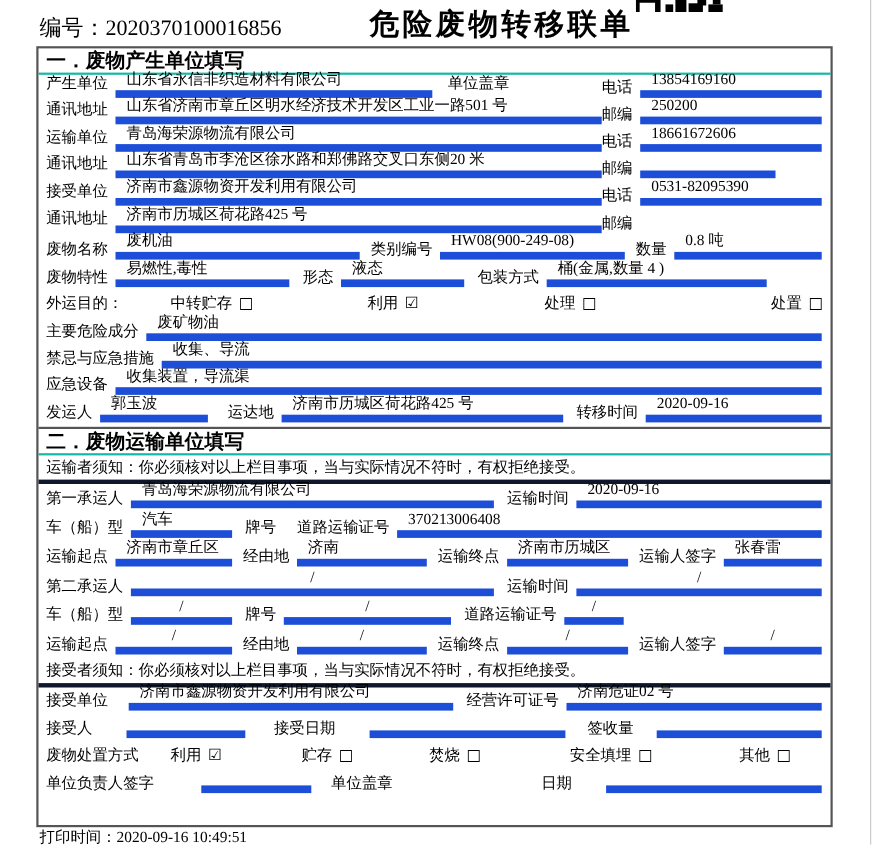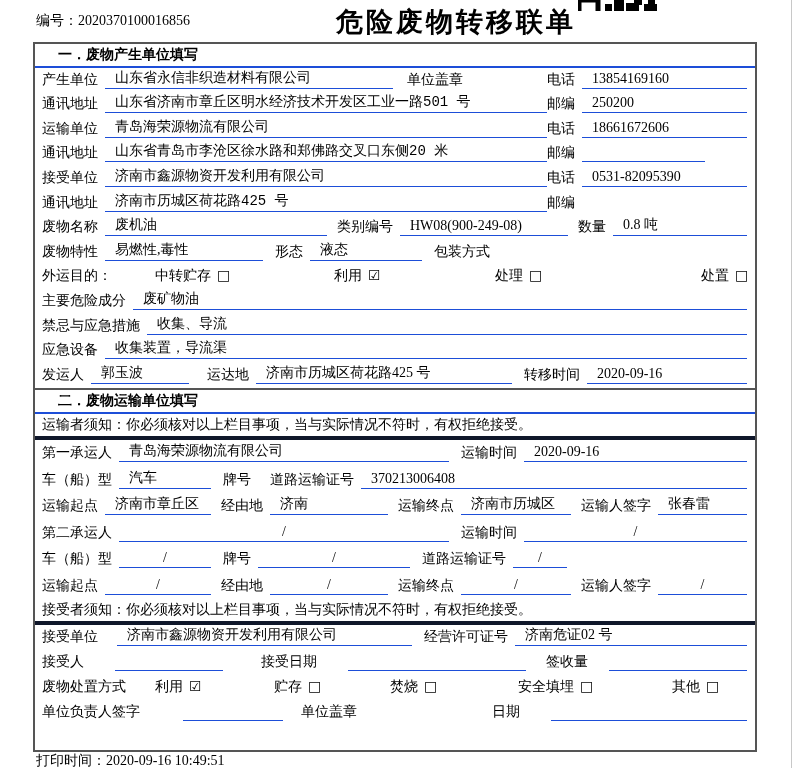--- a/index.html
+++ b/index.html
@@ -1,57 +1,57 @@
 <!DOCTYPE html>
 <html><head>
 <meta charset="utf-8">
 <style>
   html,body{margin:0;padding:0;}
   body{
     width:796px;height:768px;background:#ffffff;color:#000;
     font-family:"Liberation Serif","DejaVu Serif",serif;
     font-size:14px;position:relative;overflow:hidden;
   }
-  .serial{position:absolute;left:36px;top:12px;font-size:14px;white-space:nowrap;}
+  .serial{position:absolute;left:36px;top:12px;font-size:20px;white-space:nowrap;}
   .doc-title{
     position:absolute;left:336px;top:4px;font-size:27px;font-weight:bold;
     font-family:"Liberation Sans","DejaVu Sans",sans-serif;letter-spacing:3px;white-space:nowrap;
   }
   .qr{position:absolute;left:578px;top:0;width:82px;height:11px;overflow:hidden;}
   .right-edge{position:absolute;left:791px;top:0;width:1px;height:768px;background:#c8c8c8;}
 
   .tbl{
     position:absolute;left:33px;top:42px;width:724px;height:710px;
     border:2px solid #555;box-sizing:border-box;
     display:flex;flex-direction:column;
   }
   .sec{
-    flex:0 0 auto;height:24px;display:flex;align-items:center;padding-left:23px;
-    font-family:"Liberation Sans","DejaVu Sans",sans-serif;font-weight:bold;font-size:14px;
-    border-bottom:2px solid #1d4ed8;box-sizing:border-box;white-space:nowrap;
+    flex:0 0 auto;height:24px;display:flex;align-items:center;padding-left:7px;
+    font-family:"Liberation Sans","DejaVu Sans",sans-serif;font-weight:bold;font-size:18px;
+    border-bottom:2px solid #14b8a6;box-sizing:border-box;white-space:nowrap;
   }
   .sec.bt{border-top:2px solid #555;height:26px;}
   .notice{
     flex:0 0 auto;height:26px;display:flex;align-items:center;padding-left:7px;
     border-bottom:4px solid #0f172a;box-sizing:border-box;white-space:nowrap;
   }
   .row{
     flex:0 0 auto;display:flex;align-items:flex-end;
     padding:0 8px 4px 7px;box-sizing:border-box;
   }
   .s1r{height:24.6px}
   .s2r{height:26.5px}
   .s3r{height:25px}
   .lbl{white-space:nowrap;margin-right:7px;flex:0 0 auto;}
   .u{
-    border-bottom:1px solid #1d4ed8;white-space:nowrap;
+    border-bottom:7px solid #1d4ed8;white-space:nowrap;
     padding:0 2px 1px 10px;box-sizing:border-box;flex:0 0 auto;overflow:visible;
   }
   .grow{flex:1 1 auto;}
-  .zl{display:flex;align-items:flex-end;flex:0 0 auto;width:505px;font-family:Liberation Mono, monospace;}
+  .zl{display:flex;align-items:center;flex:0 0 auto;width:505px;}
   .opt{white-space:nowrap;flex:0 0 auto;margin-left:36px;}
   .cb{font-family:"DejaVu Sans","Liberation Sans",sans-serif;font-size:14px;margin-left:6px;}
   .ctr{text-align:center;padding-left:2px;}
   .print-line{position:absolute;left:36px;top:752px;font-size:14px;white-space:nowrap;}
 </style>
 </head>
 <body>
 
 <div class="serial"><span>编号：</span><span>2020370100016856</span></div>
 
@@ -137,20 +137,21 @@
     <span class="lbl" style="margin-left:10px">数量</span>
     <span class="u grow">0.8 吨</span>
   </div>
 
   <div class="row s1r">
     <span class="lbl">废物特性</span>
     <span class="u" style="width:158px">易燃性,毒性</span>
     <span class="lbl" style="margin-left:12px">形态</span>
     <span class="u" style="width:112px">液态</span>
     <span class="lbl" style="margin-left:12px">包装方式</span>
+    <span class="u grow" style="margin-right:50px">桶(金属,数量  4 )</span>
   </div>
 
   <div class="row s1r">
     <span class="lbl">外运目的：</span>
     <span class="opt" style="width:143px"><span>中转贮存</span><span class="cb">□</span></span>
     <span class="opt" style="width:125px"><span>利用</span><span class="cb">☑</span></span>
     <span class="opt" style="width:170px"><span>处理</span><span class="cb">□</span></span>
     <span class="opt"><span>处置</span><span class="cb">□</span></span>
   </div>
 
@@ -239,21 +240,21 @@
   <div class="row s3r">
     <span class="lbl">接受单位</span>
     <span class="u" style="width:295px;margin-left:12px">济南市鑫源物资开发利用有限公司</span>
     <span class="lbl" style="margin-left:12px">经营许可证号</span>
     <span class="u grow">济南危证02 号</span>
   </div>
 
   <div class="row s3r">
     <span class="lbl">接受人</span>
     <span class="u" style="width:108px;margin-left:24px"></span>
-    <span class="lbl" style="margin-left:38px">接受日期</span>
+    <span class="lbl" style="margin-left:26px">接受日期</span>
     <span class="u" style="width:178px;margin-left:24px"></span>
     <span class="lbl" style="margin-left:20px">签收量</span>
     <span class="u grow" style="margin-left:14px"></span>
   </div>
 
   <div class="row s3r">
     <span class="lbl">废物处置方式</span>
     <span class="opt" style="width:83px;margin-left:22px"><span>利用</span><span class="cb">☑</span></span>
     <span class="opt" style="width:80px"><span>贮存</span><span class="cb">□</span></span>
     <span class="opt" style="width:92px"><span>焚烧</span><span class="cb">□</span></span>

